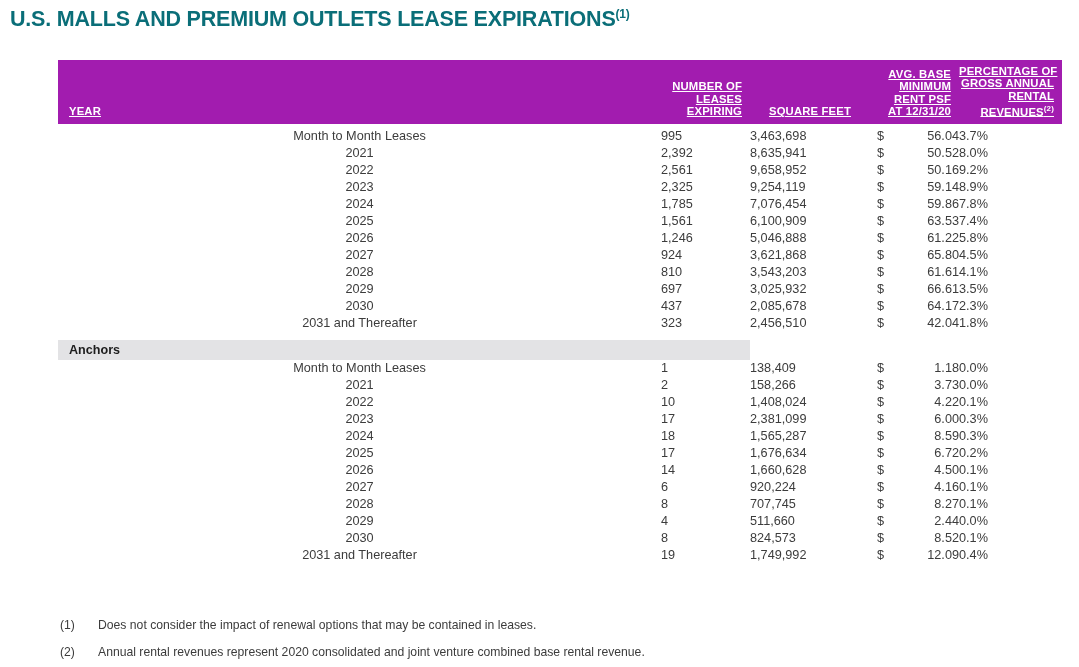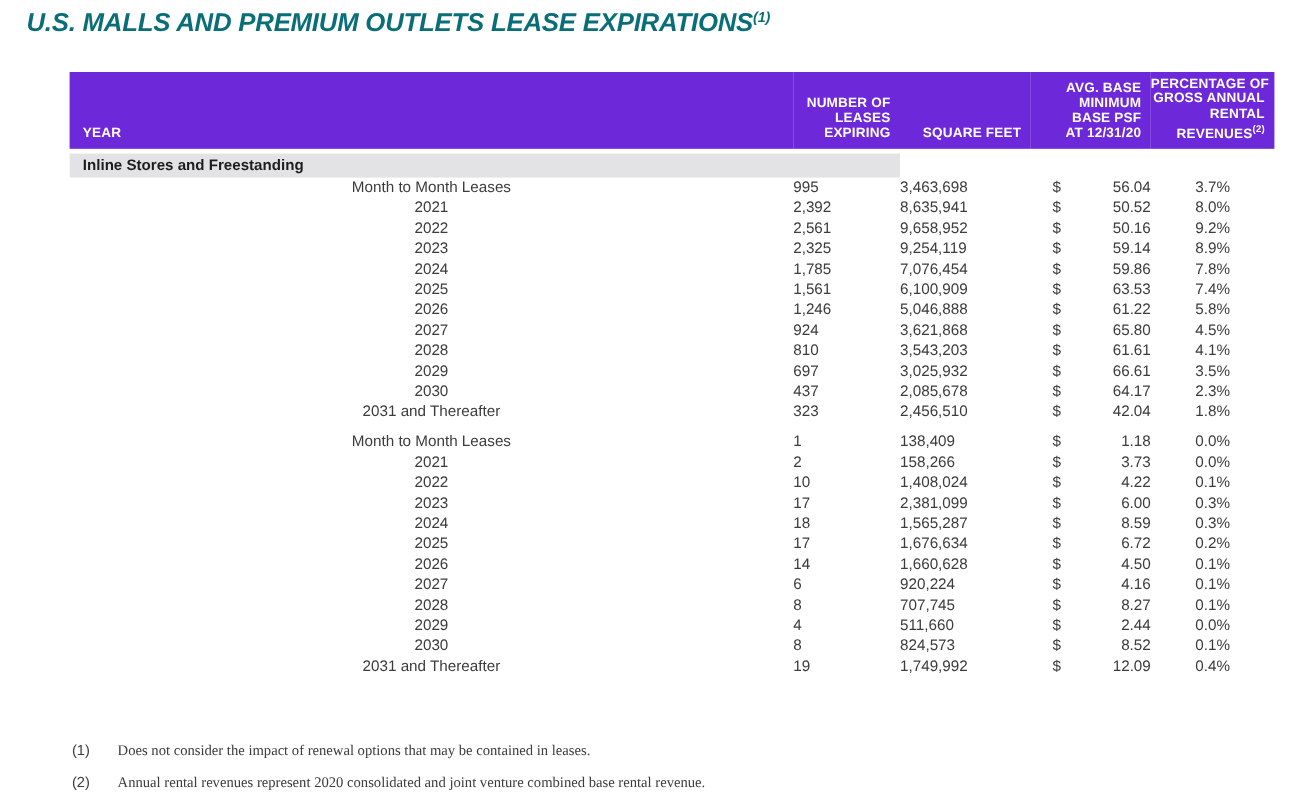--- a/index.html
+++ b/index.html
@@ -12,28 +12,27 @@
     height: 667px;
     font-family: "Liberation Sans", sans-serif;
     color: #3a3a3a;
     position: relative;
     overflow: hidden;
   }
 
   
   .page-title {
     position: absolute;
-    left: 22px;
+    left: 10px;
     top: 7px;
     font-size: 21.5px;
     font-weight: bold;
     letter-spacing: -0.2px;
     color: #0a6e78;
     white-space: nowrap;
-    font-style: italic;
   }
   .page-title .fn {
     font-size: 12px;
     vertical-align: super;
     font-weight: bold;
   }
 
   
   .table-wrap {
     position: absolute;
@@ -50,29 +49,30 @@
 
   
   col.c-year  { width: 603px; }
   col.c-num   { width: 89px; }
   col.c-sqft  { width: 109px; }
   col.c-rent  { width: 100px; }
   col.c-pct   { width: 103px; }
 
   
   thead th {
-    background: #6d28d9;
+    background: #a21caf;
     color: #ffffff;
     font-size: 11.3px;
     font-weight: bold;
     letter-spacing: 0.15px;
     vertical-align: bottom;
     padding: 0;
     height: 58px;
     line-height: 12.6px;
+    text-decoration: underline;
   }
   th.h-year {
     text-align: left;
     padding-left: 11px;
     padding-bottom: 6px;
   }
   th.h-right {
     text-align: right;
     padding-right: 8px;
     padding-bottom: 6px;
@@ -118,38 +118,38 @@
   td.c-rent {
     text-align: right;
     padding-right: 8px;
     position: relative;
   }
   td.c-rent .dollar {
     position: absolute;
     left: 18px;
     top: 0;
   }
-  td.c-pct { text-align: center; padding-right: 8px; }
+  td.c-pct { text-align: left; padding-right: 8px; }
 
   
   .footnotes {
     position: absolute;
     left: 60px;
     top: 618px;
     width: 900px;
   }
   .fn-row {
     display: flex;
     font-size: 12.2px;
     color: #3c3c3c;
     margin-bottom: 12px;
     line-height: 15px;
   }
   .fn-marker { width: 38px; flex: 0 0 38px; }
-  .fn-text { flex: 1 1 auto; font-family: Liberation Serif, serif; }
+  .fn-text { flex: 1 1 auto; }
 </style>
 </head>
 <body>
 
 <div class="page-title"><span>U.S. MALLS AND PREMIUM OUTLETS LEASE EXPIRATIONS</span><span class="fn">(1)</span></div>
 
 <div class="table-wrap">
   <table class="lease">
     <colgroup>
       <col class="c-year">
@@ -167,39 +167,35 @@
           <span class="hline">NUMBER OF</span>
           <span class="hline">LEASES</span>
           <span class="hline">EXPIRING</span>
         </th>
         <th class="h-right">
           <span class="hline">SQUARE FEET</span>
         </th>
         <th class="h-right">
           <span class="hline">AVG. BASE</span>
           <span class="hline">MINIMUM</span>
-          <span class="hline">BASE PSF</span>
+          <span class="hline">RENT PSF</span>
           <span class="hline">AT 12/31/20</span>
         </th>
         <th class="h-right">
           <span class="hline">PERCENTAGE OF</span>
           <span class="hline">GROSS ANNUAL</span>
           <span class="hline">RENTAL</span>
           <span class="hline"><span>REVENUES</span><span class="fn">(2)</span></span>
         </th>
       </tr>
     </thead>
     <tbody id="table-body">
         <tr class="spacer">
           <td colspan="5"></td>
         </tr>
-        <tr class="section">
-          <td class="sec-label" colspan="2">Inline Stores and Freestanding</td>
-          <td class="sec-blank" colspan="3"></td>
-        </tr>
         <tr class="drow">
           <td class="c-label">Month to Month Leases</td>
           <td class="c-number">995</td>
           <td class="c-number">3,463,698</td>
           <td class="c-rent"><span class="dollar">$</span><span>56.04</span></td>
           <td class="c-pct">3.7%</td>
         </tr>
         <tr class="drow">
           <td class="c-label">2021</td>
           <td class="c-number">2,392</td>
@@ -272,20 +268,24 @@
         </tr>
         <tr class="drow">
           <td class="c-label">2031 and Thereafter</td>
           <td class="c-number">323</td>
           <td class="c-number">2,456,510</td>
           <td class="c-rent"><span class="dollar">$</span><span>42.04</span></td>
           <td class="c-pct">1.8%</td>
         </tr>
         <tr class="spacer-big">
           <td colspan="5"></td>
+        </tr>
+        <tr class="section">
+          <td class="sec-label" colspan="2">Anchors</td>
+          <td class="sec-blank" colspan="3"></td>
         </tr>
         <tr class="drow">
           <td class="c-label">Month to Month Leases</td>
           <td class="c-number">1</td>
           <td class="c-number">138,409</td>
           <td class="c-rent"><span class="dollar">$</span><span>1.18</span></td>
           <td class="c-pct">0.0%</td>
         </tr>
         <tr class="drow">
           <td class="c-label">2021</td>

